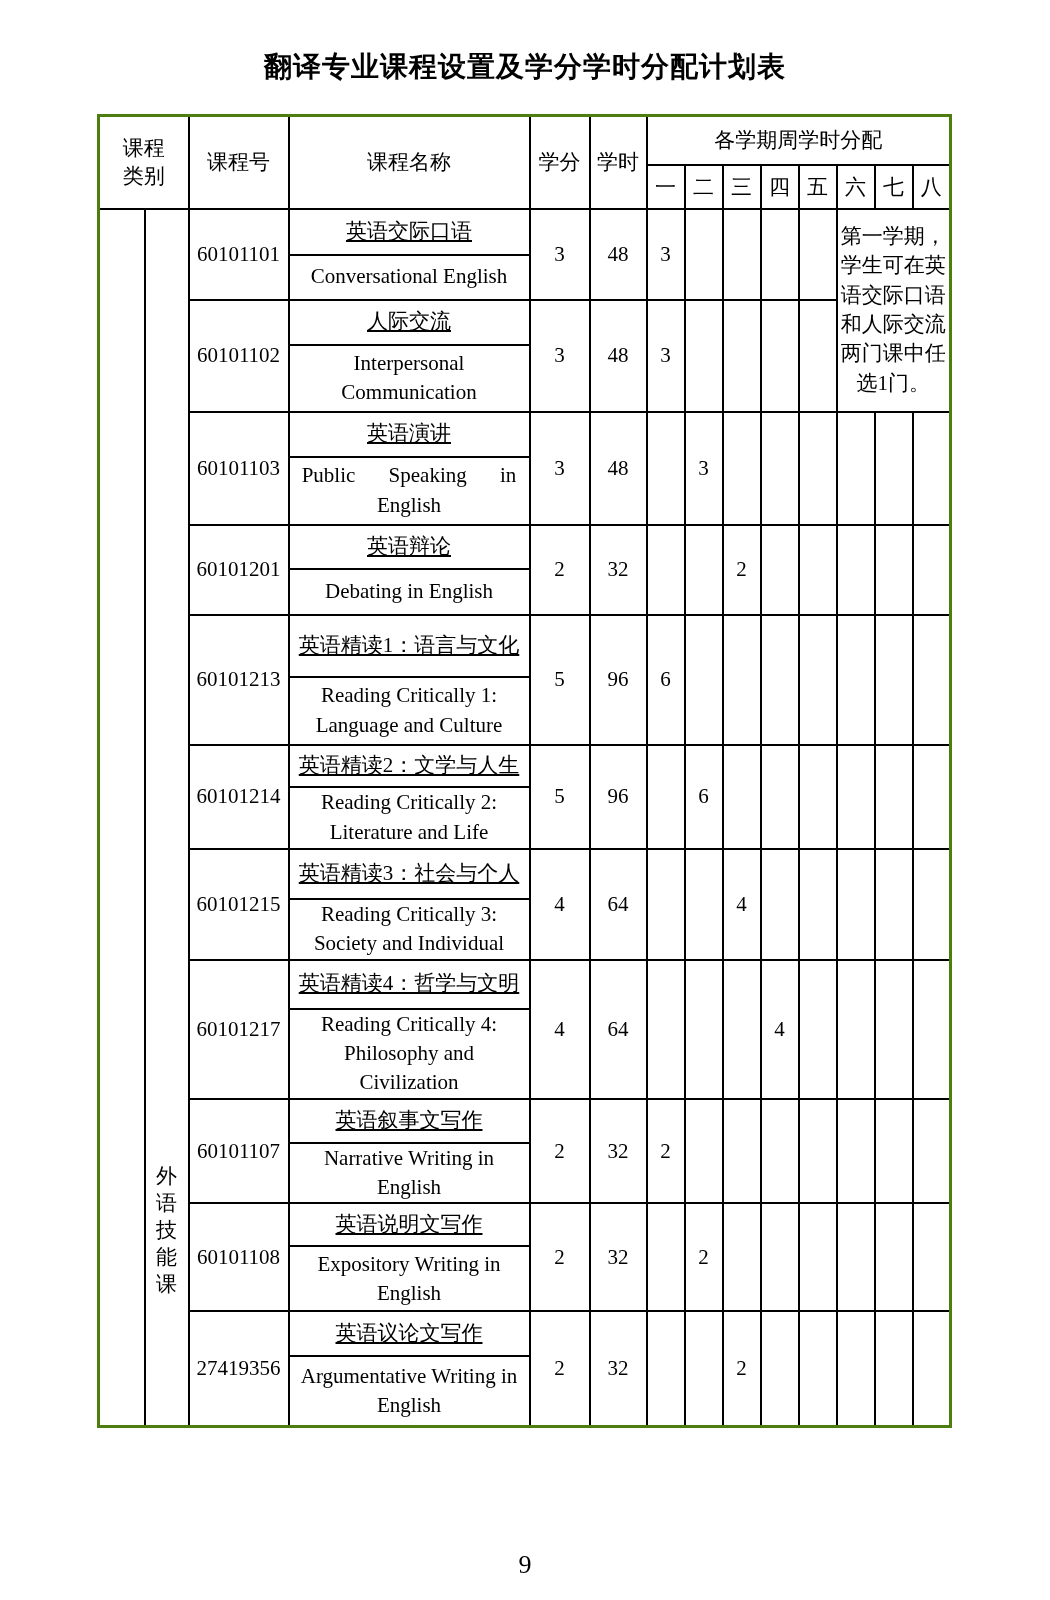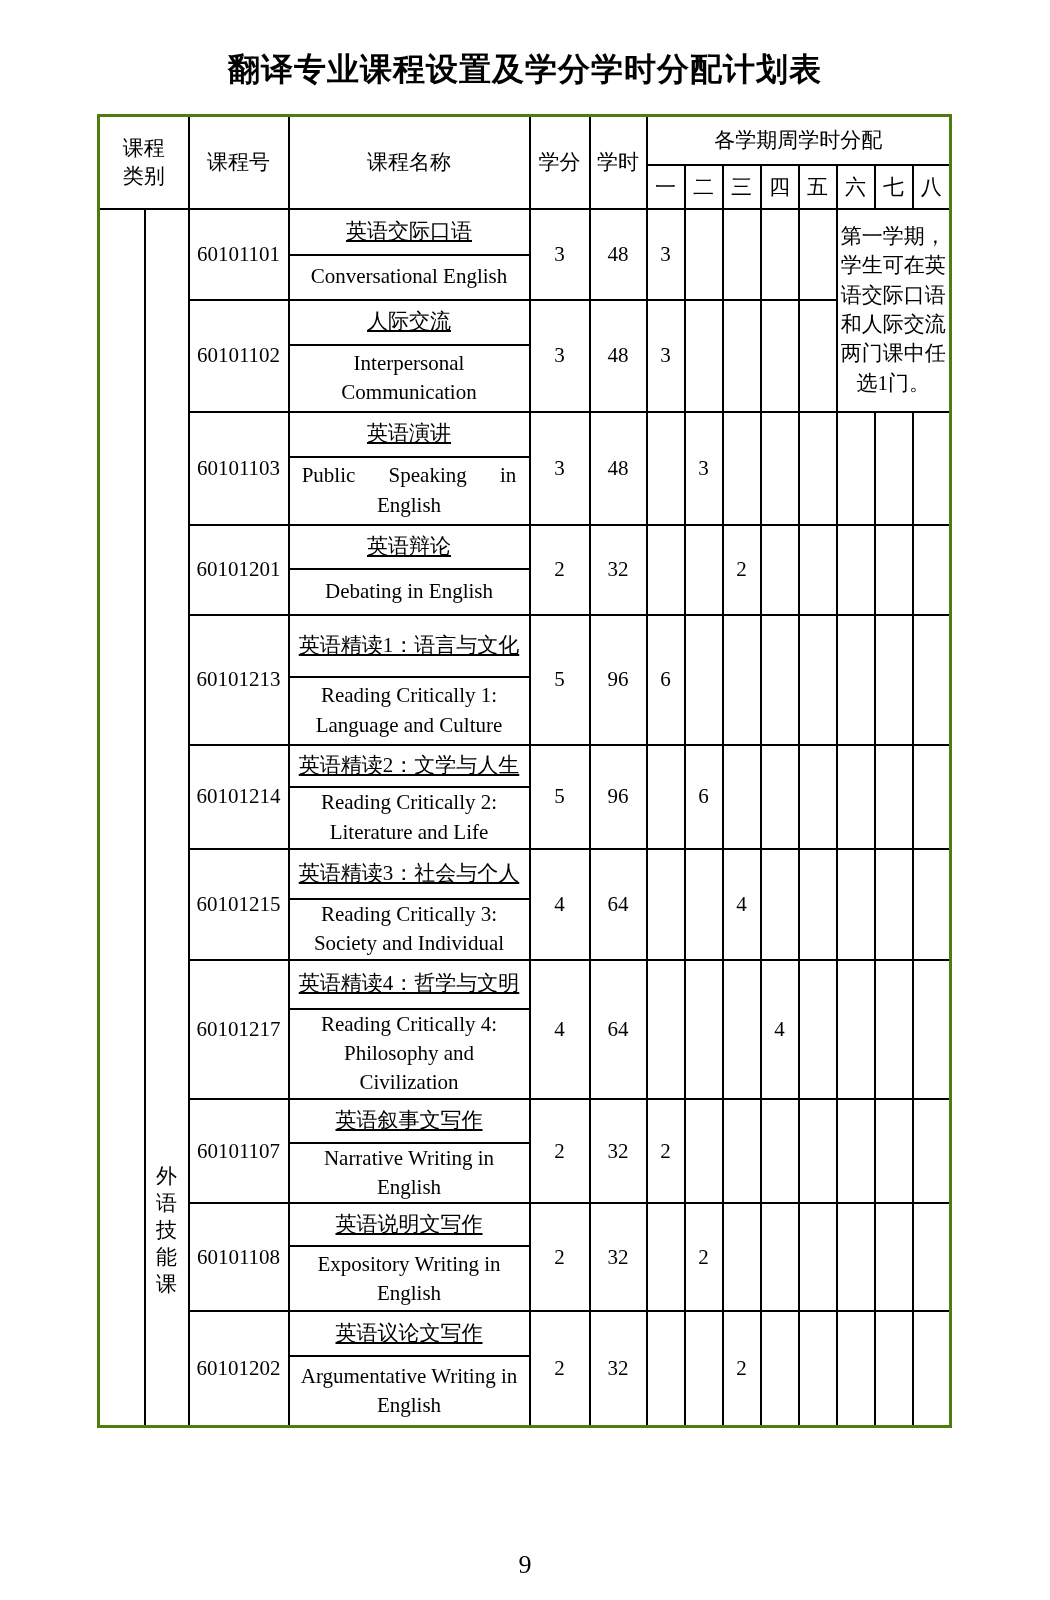--- a/index.html
+++ b/index.html
@@ -4,21 +4,21 @@
 <style>
   html,body { margin:0; padding:0; }
   body {
     width:1050px; height:1600px;
     background:#ffffff; color:#000;
     font-family:"Liberation Serif","DejaVu Serif",serif;
     position:relative;
   }
   .title {
     position:absolute; top:48px; left:0; width:100%;
-    text-align:center; font-size:32px; font-weight:bold;
+    text-align:center; font-size:28px; font-weight:bold;
     letter-spacing:1px;
     font-family:"Liberation Sans","DejaVu Sans",sans-serif;
   }
   table.plan {
     position:absolute; left:97px; top:114px;
     border-collapse:collapse; table-layout:fixed;
     border:3px solid #4d7c0f;
   }
   table.plan td {
     border:2px solid #000;
@@ -283,21 +283,21 @@
     <td class="num" rowspan="2"></td>
     <td class="num" rowspan="2"></td>
     <td class="num" rowspan="2"></td>
   </tr>
   <tr style="height:65px">
     <td class="en">Expository Writing in
 English</td>
   </tr>
 
   <tr style="height:45px">
-    <td class="num" rowspan="2">60101202</td>
+    <td class="num" rowspan="2">27419356</td>
     <td class="cn">英语议论文写作</td>
     <td class="num" rowspan="2">2</td>
     <td class="num" rowspan="2">32</td>
     <td class="num" rowspan="2"></td>
     <td class="num" rowspan="2"></td>
     <td class="num" rowspan="2">2</td>
     <td class="num" rowspan="2"></td>
     <td class="num" rowspan="2"></td>
     <td class="num" rowspan="2"></td>
     <td class="num" rowspan="2"></td>

